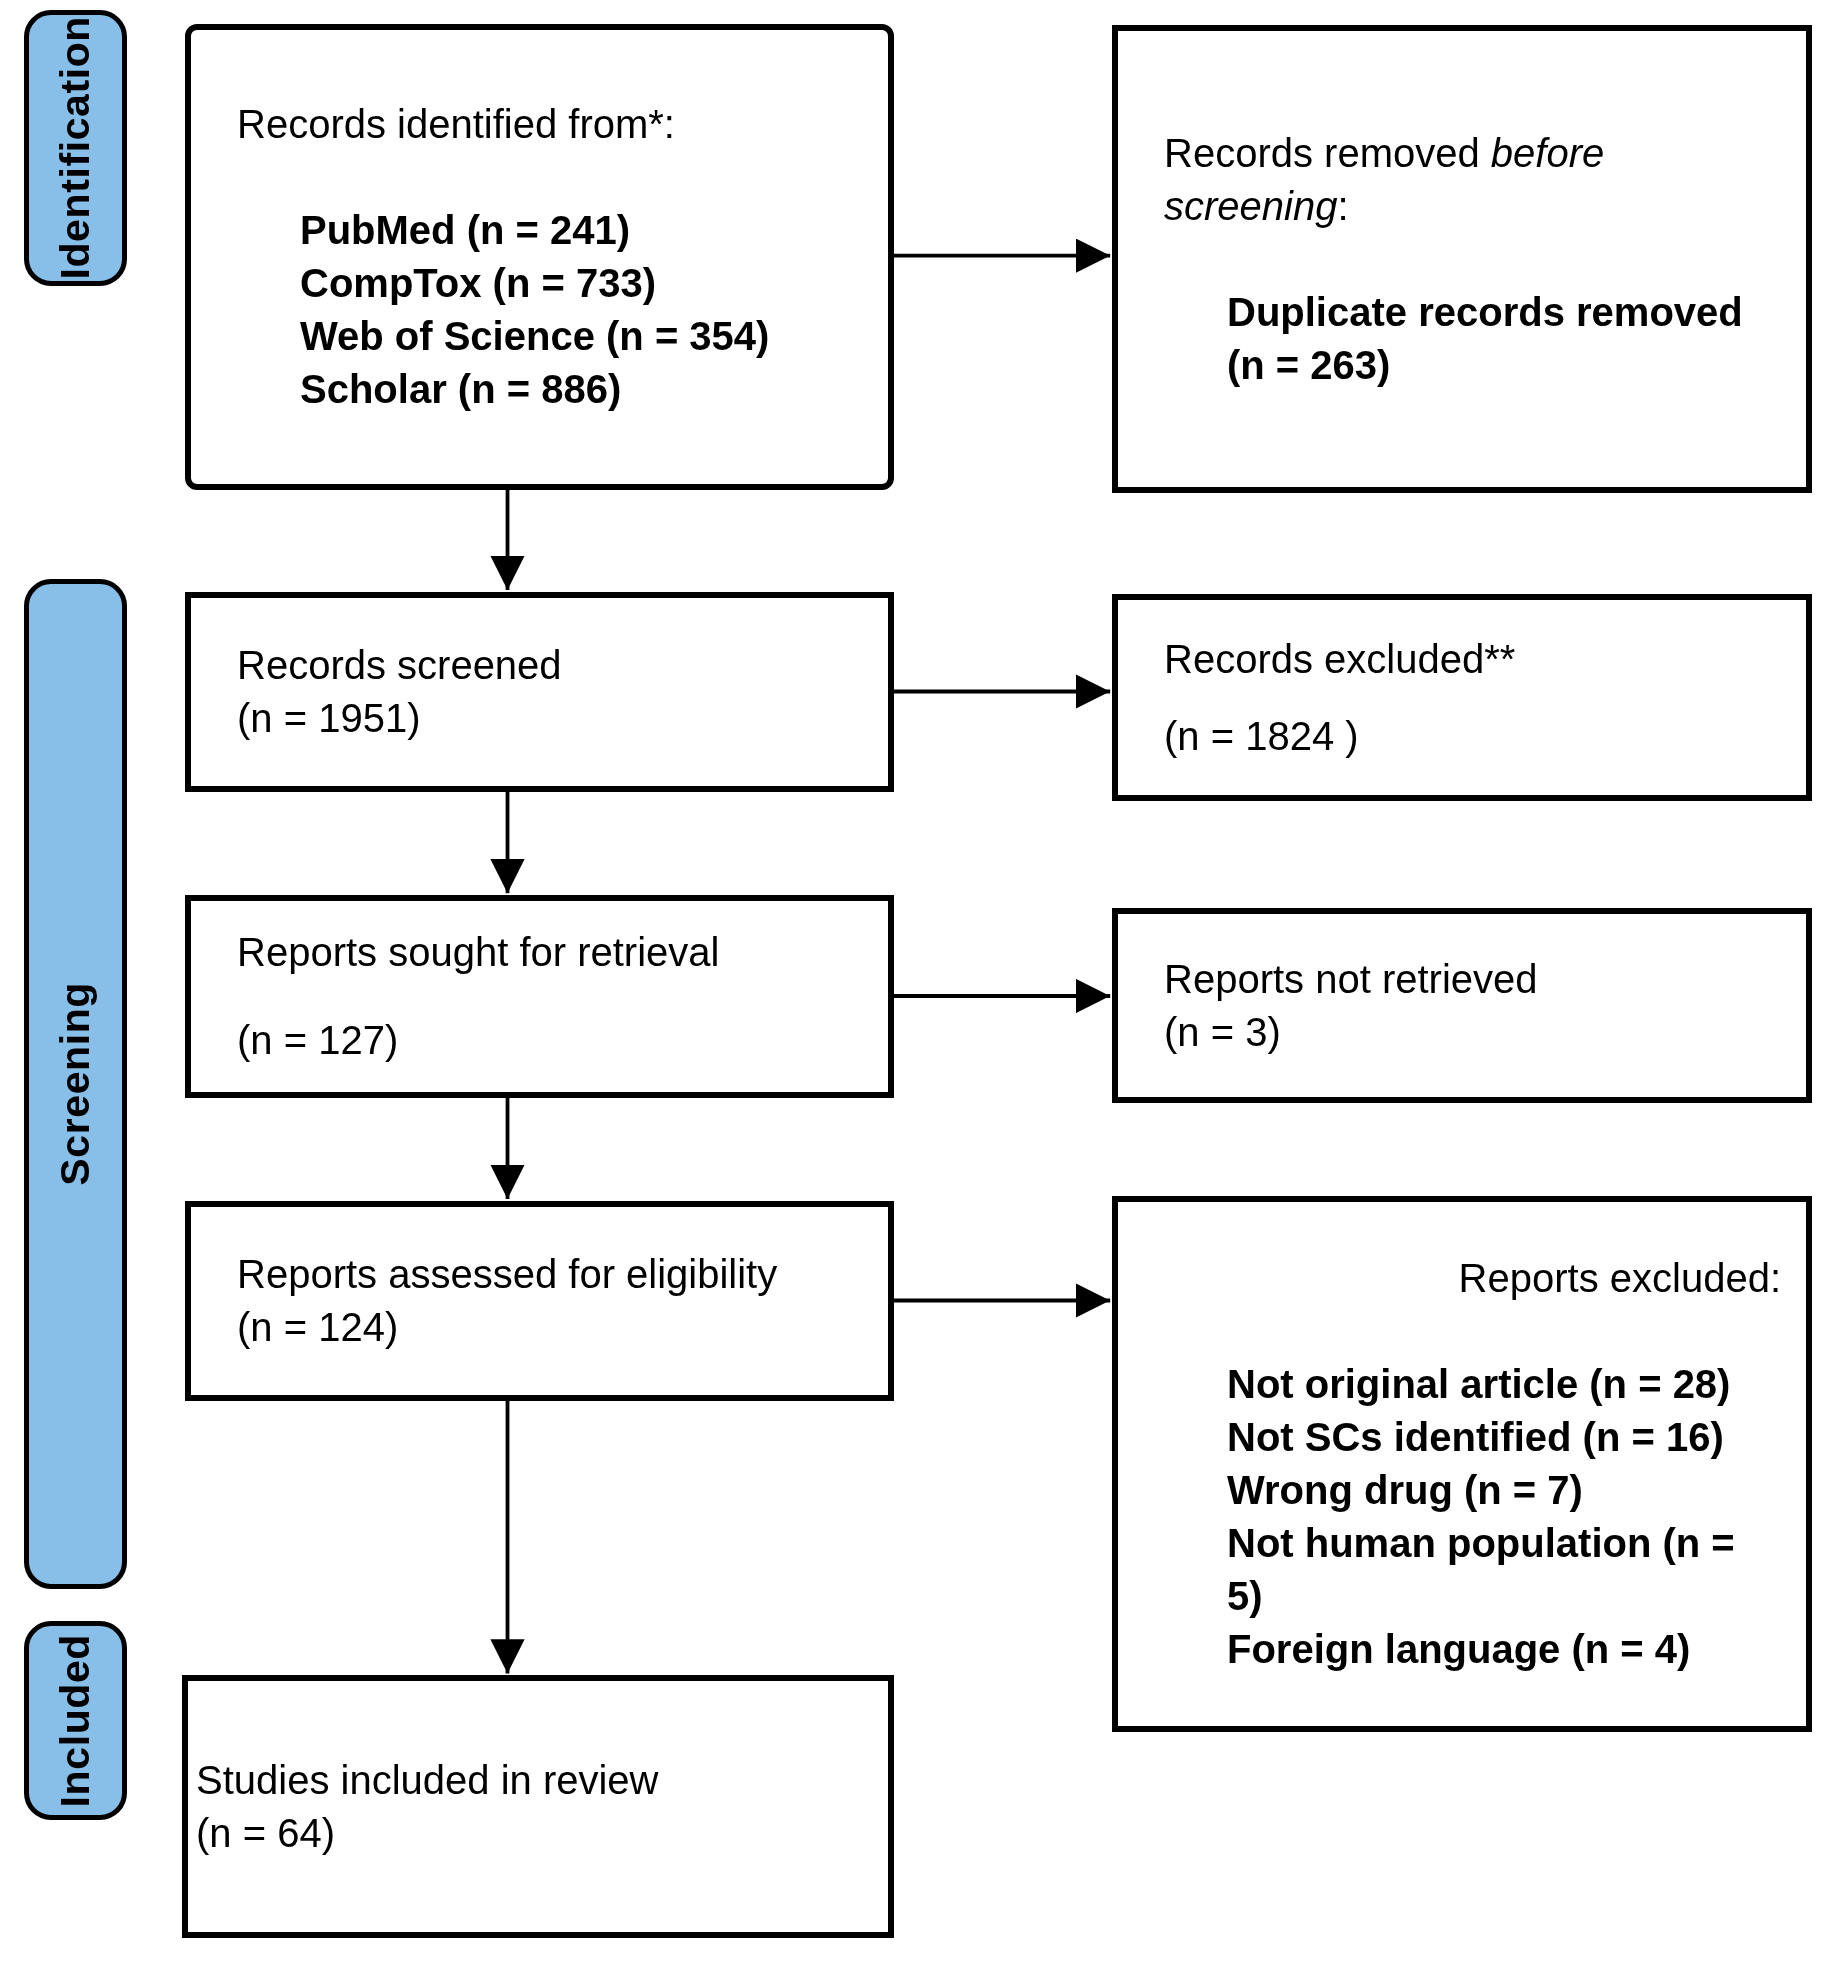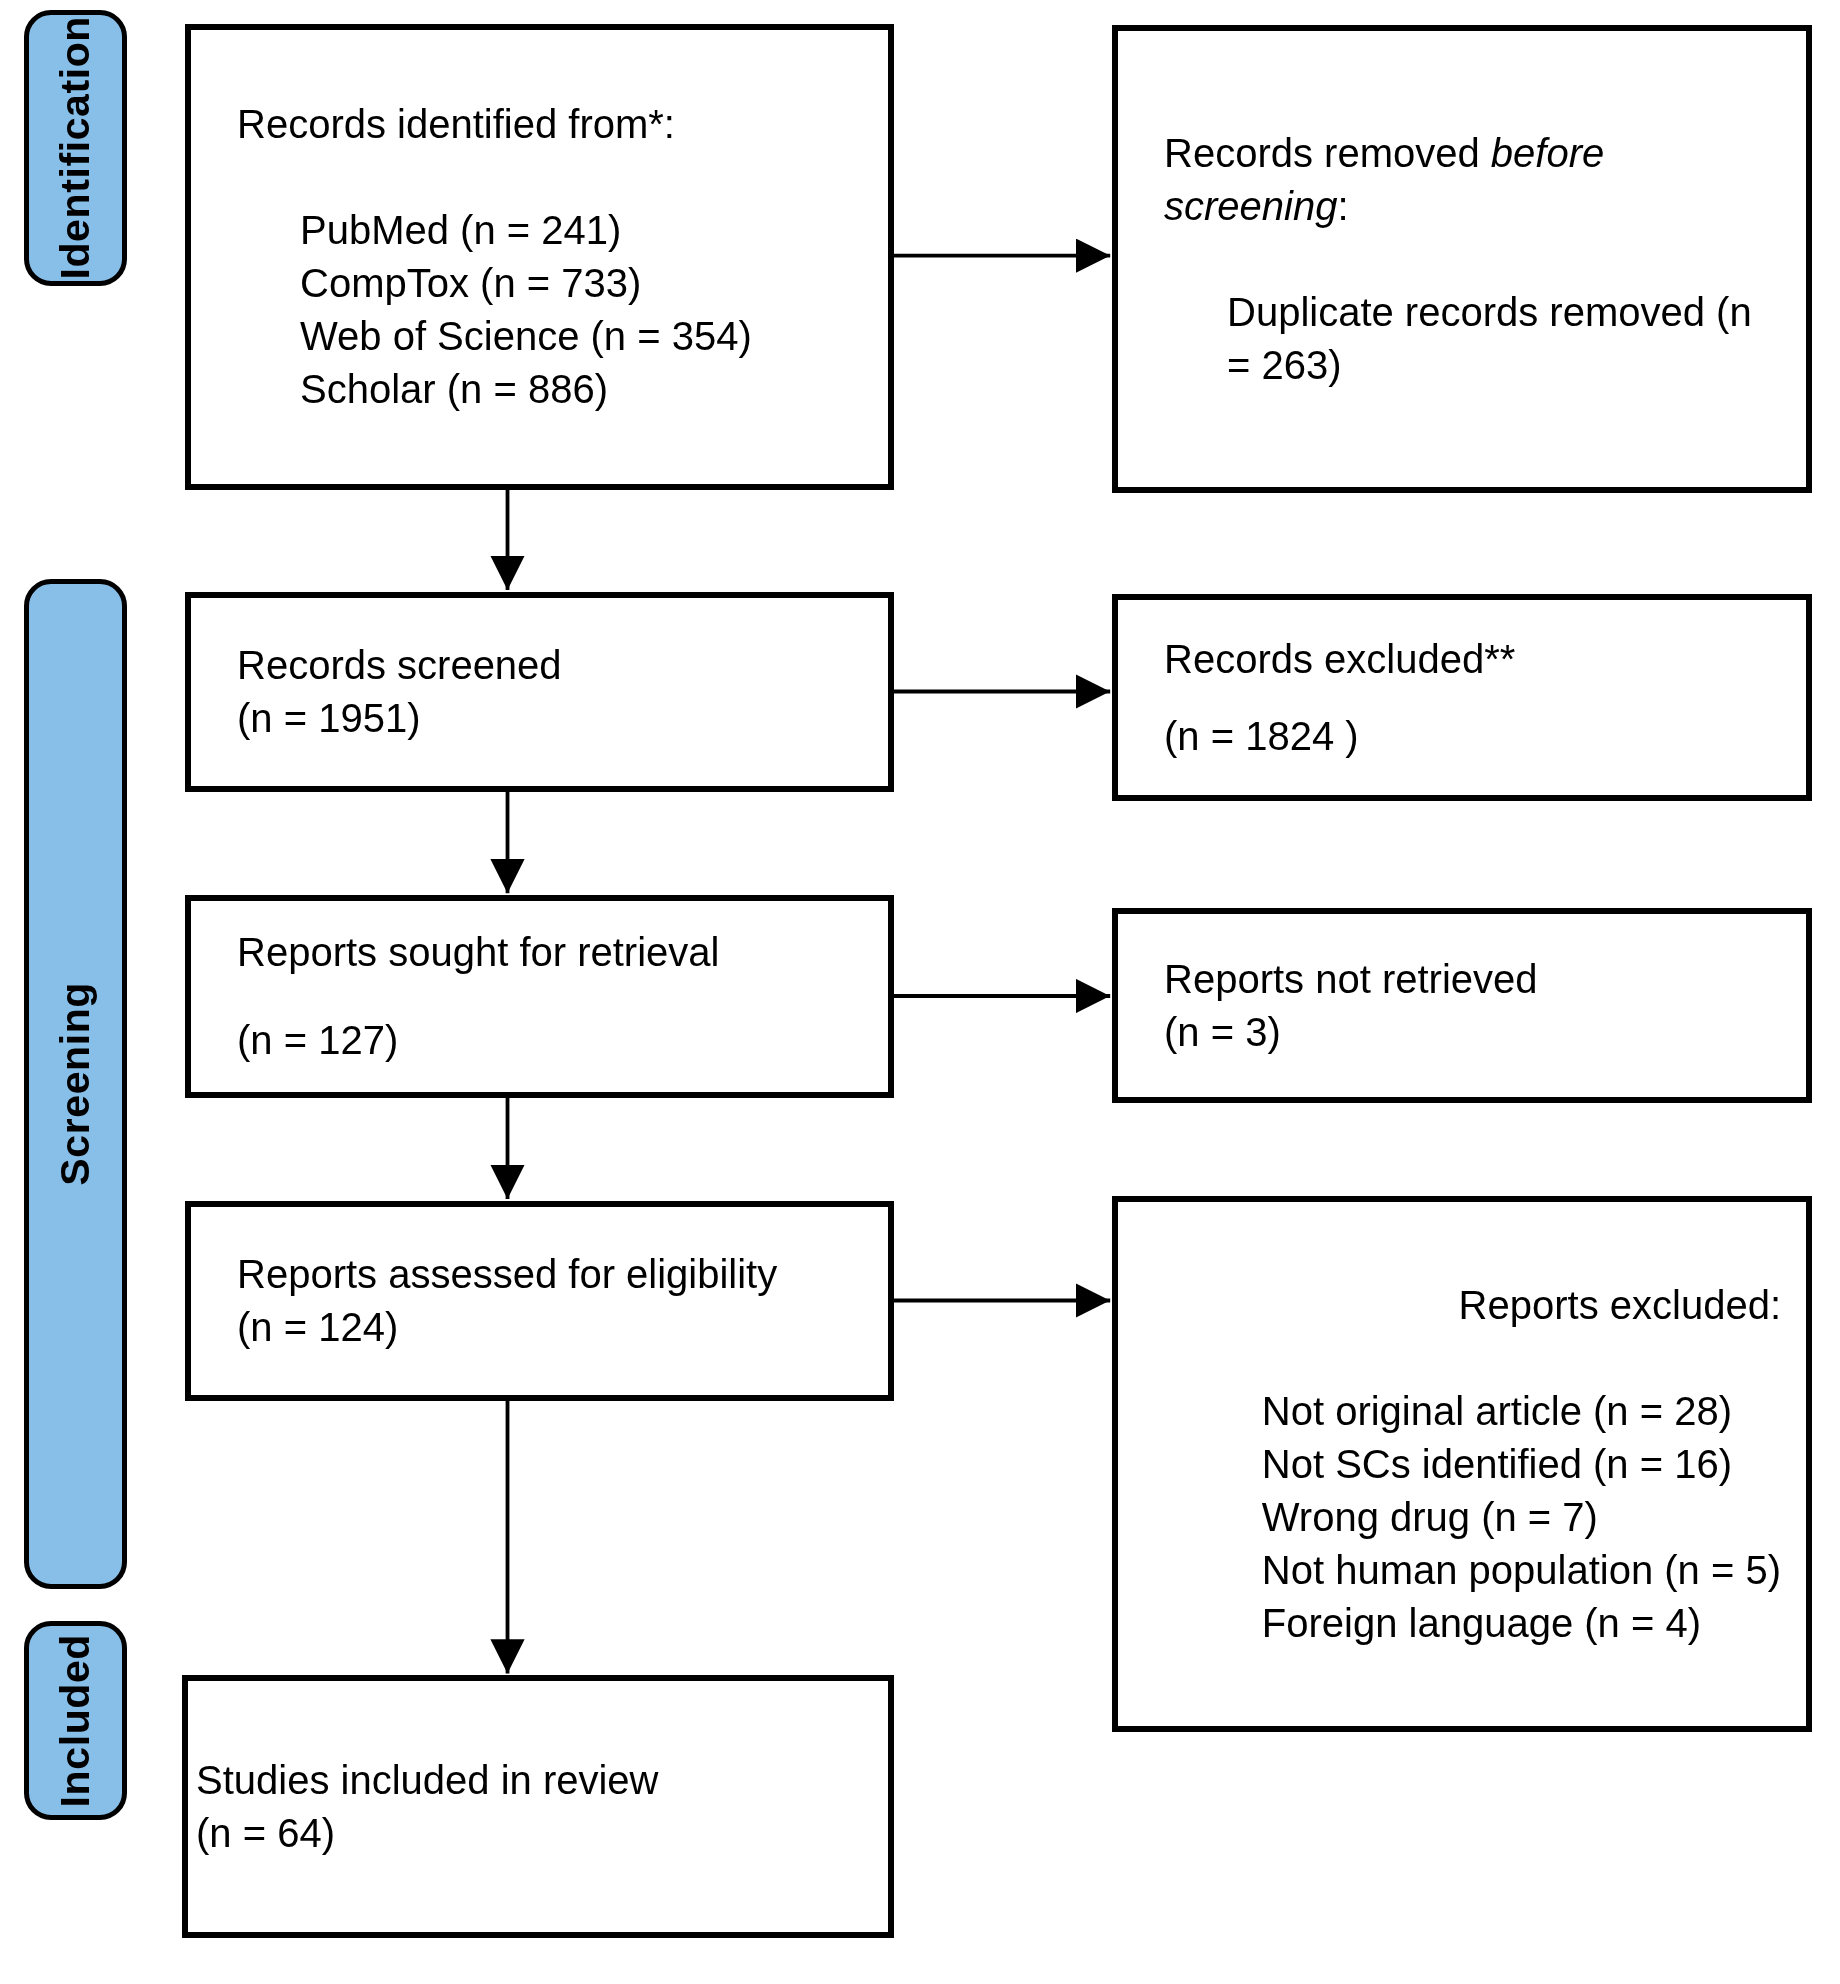--- a/index.html
+++ b/index.html
@@ -48,24 +48,24 @@
     border: 6.3px solid #000000;
     box-sizing: border-box;
     display: flex;
     flex-direction: column;
     justify-content: center;
     padding: 25px 25px 25px 46px;
     font-size: 40px;
     line-height: 53px;
   }
   .fbox .box-list { margin-top: 53px; }
-  .fbox .box-list > div { padding-left: 63px; }
+  .fbox .box-list > div { padding-left: 63px; font-weight: bold; }
   .em-italic { font-style: italic; }
 
-  .box-identified       { left: 185px;  top: 24px;   width: 709px; height: 466px; }
+  .box-identified       { left: 185px;  top: 24px;   width: 709px; height: 466px; border-radius: 12px; }
   .box-removed          { left: 1112px; top: 25px;   width: 700px; height: 468px; }
   .box-screened         { left: 185px;  top: 592px;  width: 709px; height: 200px; }
   .box-excluded         { left: 1112px; top: 594px;  width: 700px; height: 207px; gap: 24px; }
   .box-sought           { left: 185px;  top: 895px; width: 709px; height: 203px; justify-content: space-between; }
   .box-not-retrieved    { left: 1112px; top: 908px; width: 700px; height: 195px; }
   .box-assessed         { left: 185px;  top: 1201px; width: 709px; height: 200px; }
   .box-reports-excluded { left: 1112px; top: 1196px; width: 700px; height: 536px; align-items: flex-end; }
   .box-included-studies { left: 182px;  top: 1675px; width: 712px; height: 263px; padding-left: 8px; }
 
   

